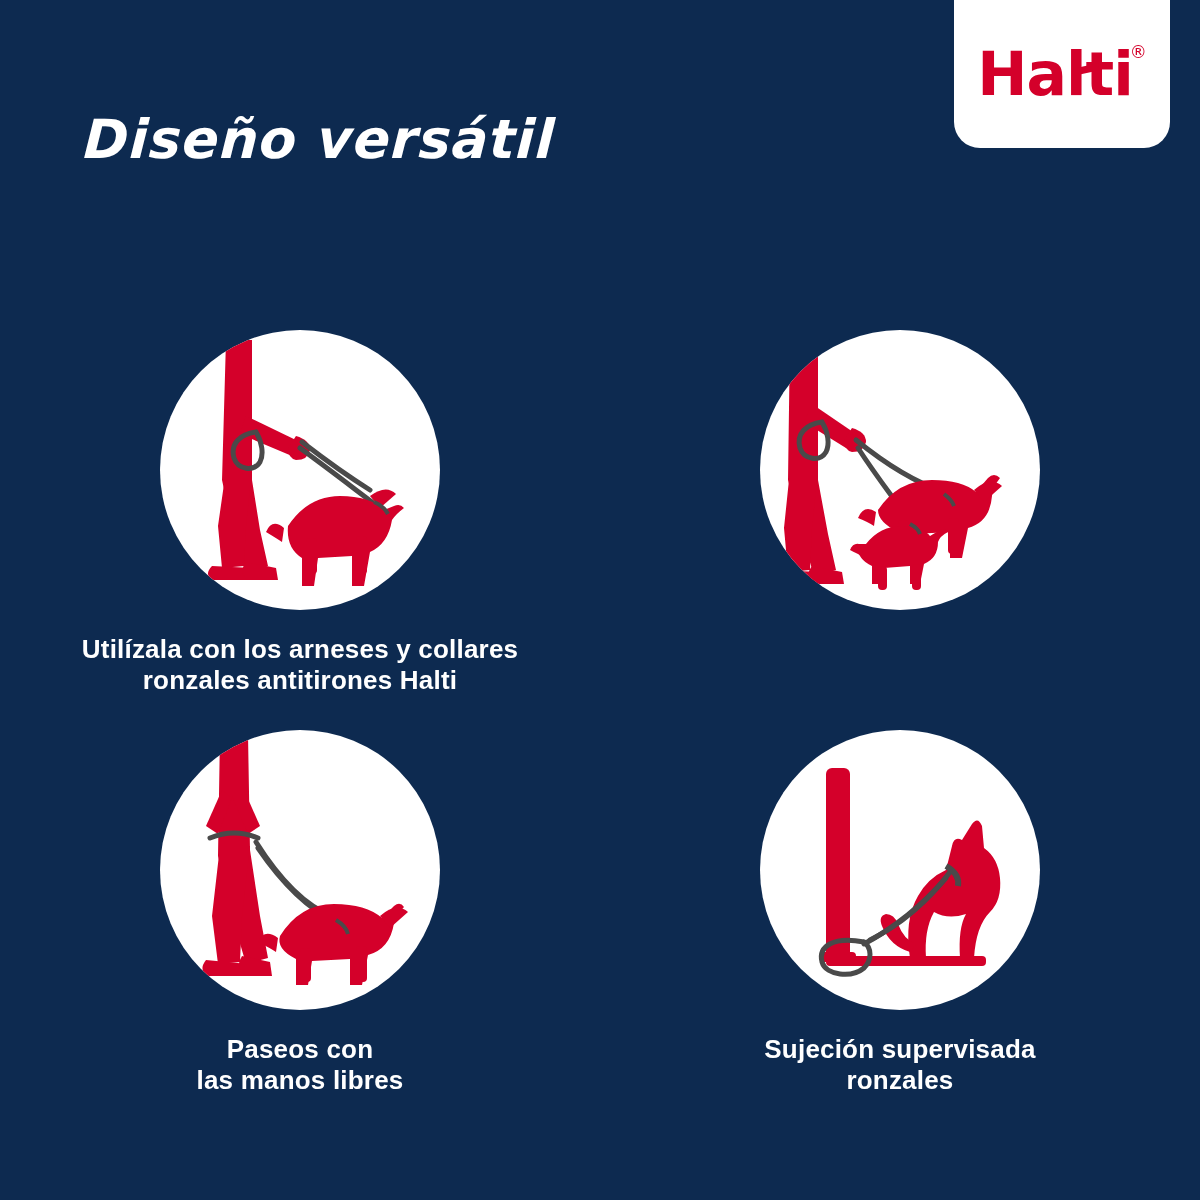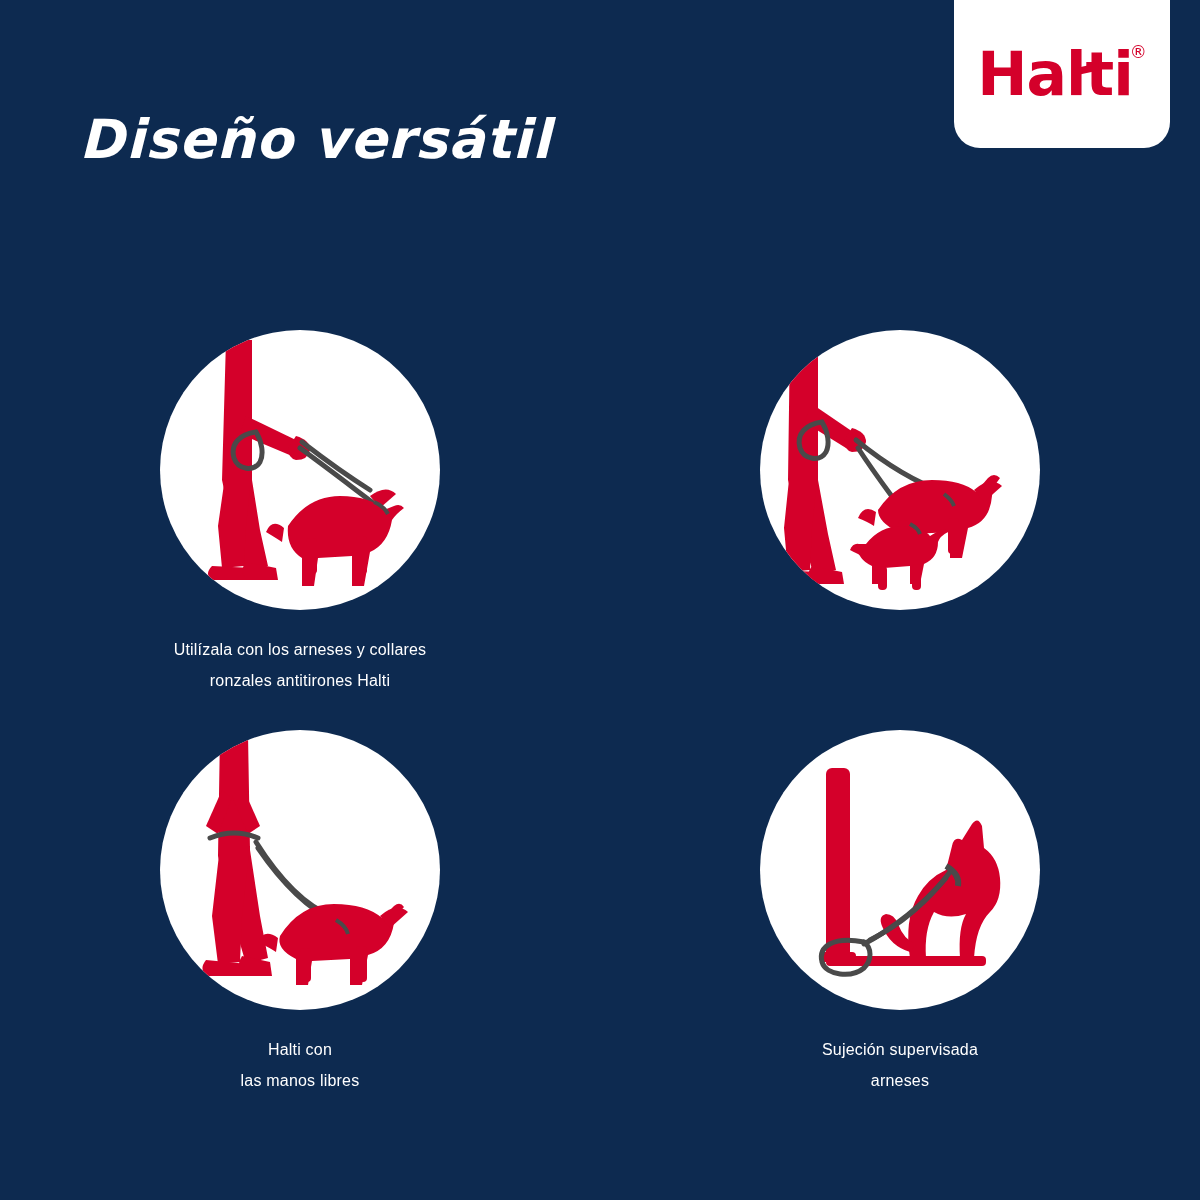--- a/index.html
+++ b/index.html
@@ -96,25 +96,26 @@
     height: 280px;
     border-radius: 50%;
     background: #ffffff;
     position: relative;
     overflow: hidden;
   }
   .caption {
     margin-top: 24px;
     color: #ffffff;
     font-family: "Liberation Sans", sans-serif;
-    font-size: 16px;
+    font-size: 26px;
     line-height: 31px;
     text-align: center;
     white-space: pre-line;
     letter-spacing: .2px;
+    font-weight: bold;
   }
 </style>
 </head>
 <body>
 
 <div class="poster">
 
   <div class="logo-badge">
     <div class="logo-wrap">
       <span class="logo-text">Halti</span>
@@ -228,21 +229,21 @@
             <path d="M118 208 q-14 -10 -20 4 q12 6 18 10 z"></path>
             <path d="M220 186 q16 -14 28 -4 l-18 16 z"></path>
             <rect x="140" y="218" width="11" height="34" rx="4"></rect>
             <rect x="196" y="216" width="11" height="36" rx="4"></rect>
           </g>
           <g fill="none" stroke="#4a4a4a" stroke-width="4">
             <path d="M176 190 q10 6 12 14"></path>
           </g>
         </svg>
       </div>
-      <div class="caption">Halti con
+      <div class="caption">Paseos con
 las manos libres</div>
     </div>
 
     <div class="cell">
       <div class="circle">
         <svg viewBox="0 0 280 280" width="280" height="280">
           <g fill="#d4002a">
 
             <rect x="66" y="38" width="24" height="190" rx="6"></rect>
             <rect x="60" y="222" width="36" height="10" rx="4"></rect>
@@ -257,17 +258,17 @@
             <path d="M186 148 C160 178 130 200 104 214"></path>
             <path d="M190 142 C166 174 138 196 110 210"></path>
             <path d="M104 212 C74 206 58 216 62 232 C66 246 92 248 104 238 C112 230 112 218 104 212"></path>
           </g>
           <g fill="none" stroke="#4a4a4a" stroke-width="6">
             <path d="M186 136 q14 8 12 20"></path>
           </g>
         </svg>
       </div>
       <div class="caption">Sujeción supervisada
-arneses</div>
+ronzales</div>
     </div>
 
   </div>
 </div>
 
 </body></html>

